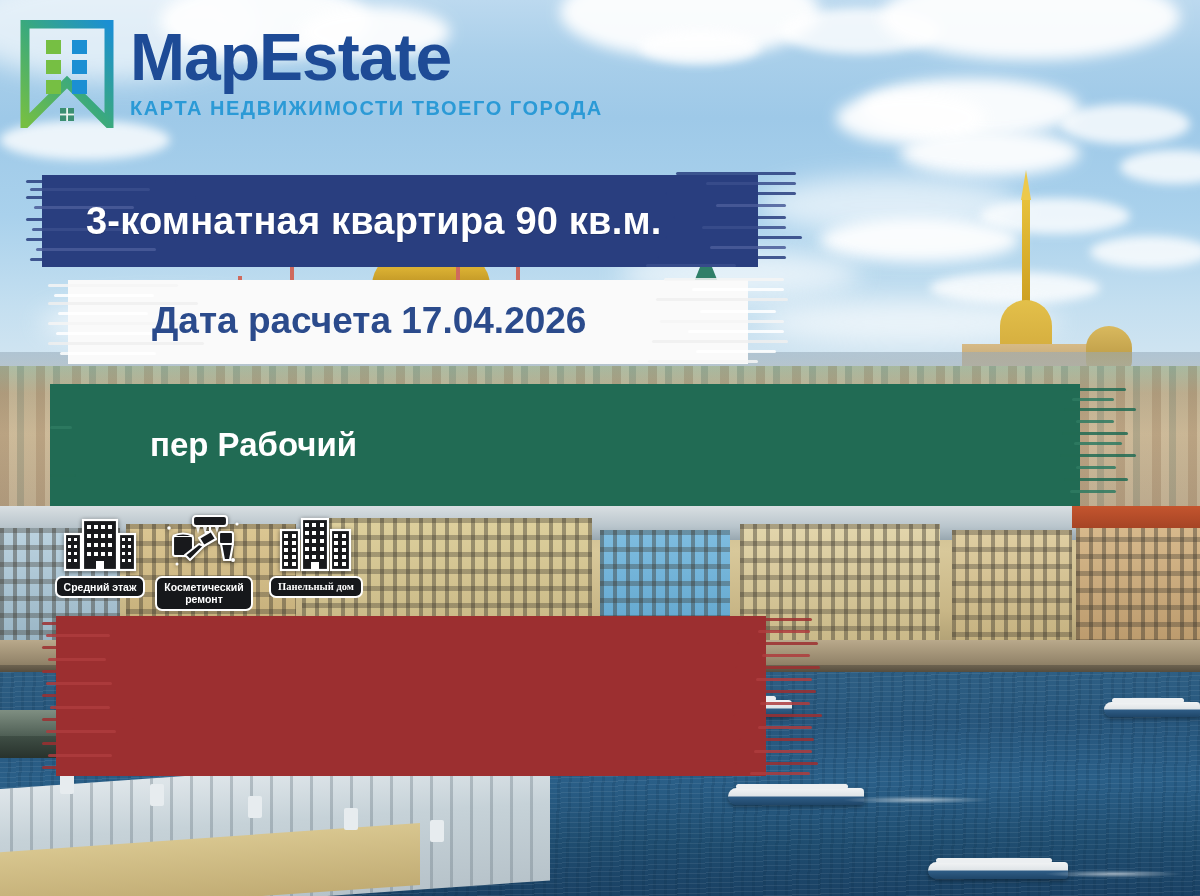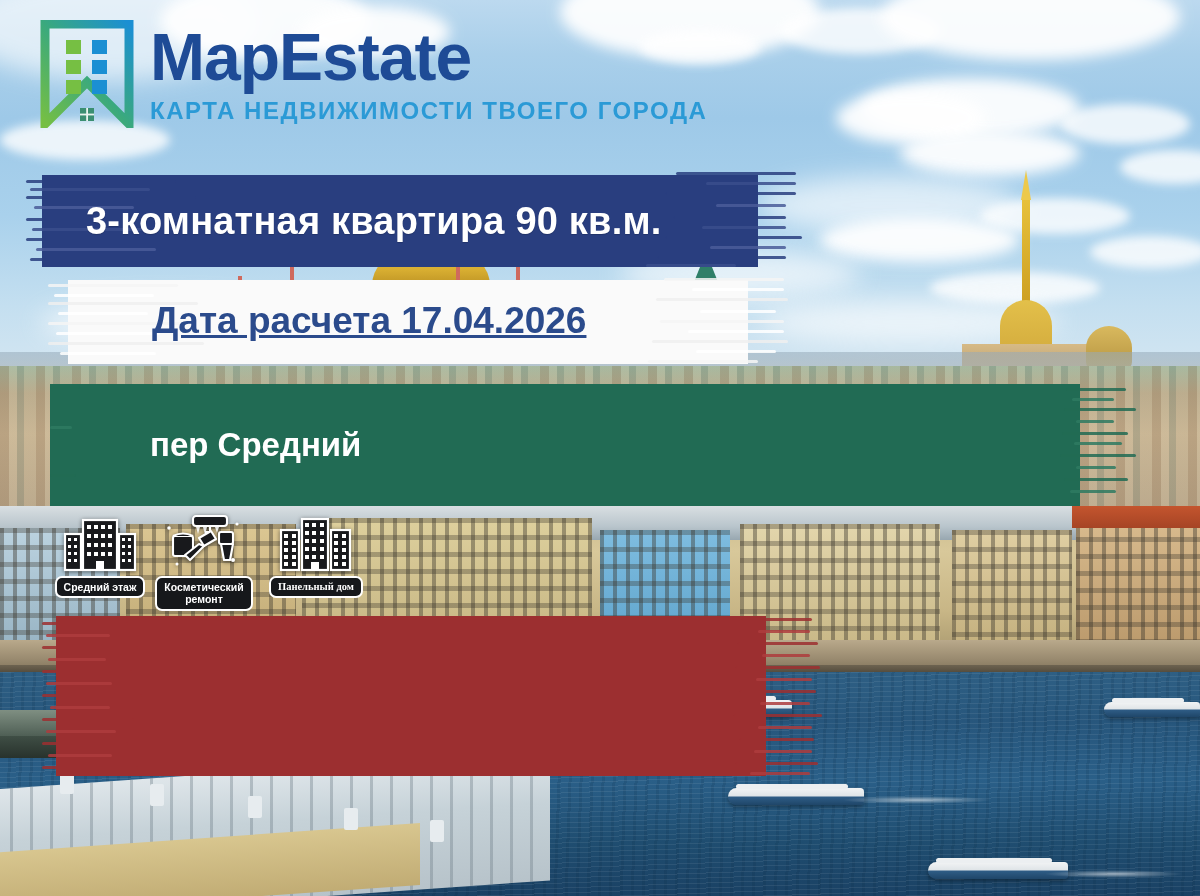--- a/index.html
+++ b/index.html
@@ -140,30 +140,30 @@
   .chim{ position:absolute; width:14px; height:22px; background:#e7ecef; border-radius:2px; }
   
   .bridge{
     position:absolute; left:-10px; top:710px; width:190px; height:26px;
     background:linear-gradient(180deg,#7f8f82,#4f5f55);
   }
   .bridge:after{ content:""; position:absolute; left:0; top:26px; width:100%; height:22px;
     background:linear-gradient(180deg,#3f4e45,#28322c); }
 
   
-  .logo{ position:absolute; left:38px; top:18px; width:520px; height:112px; }
+  .logo{ position:absolute; left:18px; top:18px; width:520px; height:112px; }
   .logo-mark{ position:absolute; left:2px; top:2px; width:94px; height:108px; }
   .logo-text{ position:absolute; left:112px; top:6px; }
   .logo-word{
     font-size:66px; font-weight:700; color:#1e4b96; letter-spacing:-1px;
     line-height:1; white-space:nowrap;
   }
   .logo-word b{ font-weight:800; }
   .logo-tag{
-    margin-top:7px; font-size:24px; font-weight:700; color:#2b9ad6;
+    margin-top:7px; font-size:20px; font-weight:700; color:#2b9ad6;
     letter-spacing:1.55px; white-space:nowrap;
   }
 
   
   .banner{ position:absolute; display:flex; align-items:center; }
   .brush{ position:absolute; inset:0; }
   .brush .core{ position:absolute; }
   .brush .streak{ position:absolute; height:3px; opacity:.85; border-radius:2px; }
   .banner .txt{ position:relative; z-index:3; }
 
@@ -172,21 +172,21 @@
   #banner-title .core{ left:16px; top:9px; width:716px; height:92px; background:#293e7f; }
   #banner-title .txt{
     padding-left:60px; color:#ffffff; font-size:38px; font-weight:700;
     letter-spacing:.2px; white-space:nowrap; text-shadow:0 1px 1px rgba(0,0,0,.18);
   }
 
   
   #banner-date{ left:48px; top:268px; width:728px; height:106px; }
   #banner-date .core{ left:20px; top:12px; width:680px; height:84px; background:#fafafa; }
   #banner-date .txt{
-    padding-left:104px; color:#2b4b8c; font-size:37px; font-weight:700; white-space:nowrap;text-decoration:underline;
+    padding-left:104px; color:#2b4b8c; font-size:37px; font-weight:700; white-space:nowrap;
   }
 
   
   #banner-address{ left:50px; top:378px; width:1090px; height:134px; }
   #banner-address .core{ left:0; top:6px; width:1030px; height:122px; background:#216b54; }
   #banner-address .txt{
     padding-left:100px; color:#ffffff; font-size:33px; font-weight:700; line-height:1.52;
   }
 
   
@@ -386,21 +386,21 @@
       <div class="streak" style="left:1024px;top:64px;width:48px;background:#2e7a62;"></div>
       <div class="streak" style="left:1010px;top:76px;width:76px;background:#216b54;"></div>
       <div class="streak" style="left:1026px;top:88px;width:40px;background:#2e7a62;"></div>
       <div class="streak" style="left:1014px;top:100px;width:64px;background:#216b54;"></div>
       <div class="streak" style="left:1020px;top:112px;width:46px;background:#2e7a62;"></div>
       <div class="streak" style="left:0px;top:8px;width:30px;background:#216b54;"></div>
       <div class="streak" style="left:0px;top:48px;width:22px;background:#2e7a62;"></div>
       <div class="streak" style="left:0px;top:96px;width:26px;background:#216b54;"></div>
     </div>
     <div class="txt">
-      <div>пер Средний</div>
+      <div>пер Рабочий</div>
     </div>
   </div>
 
   <div class="badges">
 
     <div class="badge" id="badge-repair">
       <div class="ic">
         <svg width="82" height="60" viewBox="0 0 82 60">
           <g stroke="#ffffff" stroke-width="2.1" fill="#18191c" stroke-linejoin="round">
             <rect x="30" y="2" width="34" height="10" rx="3"></rect>

